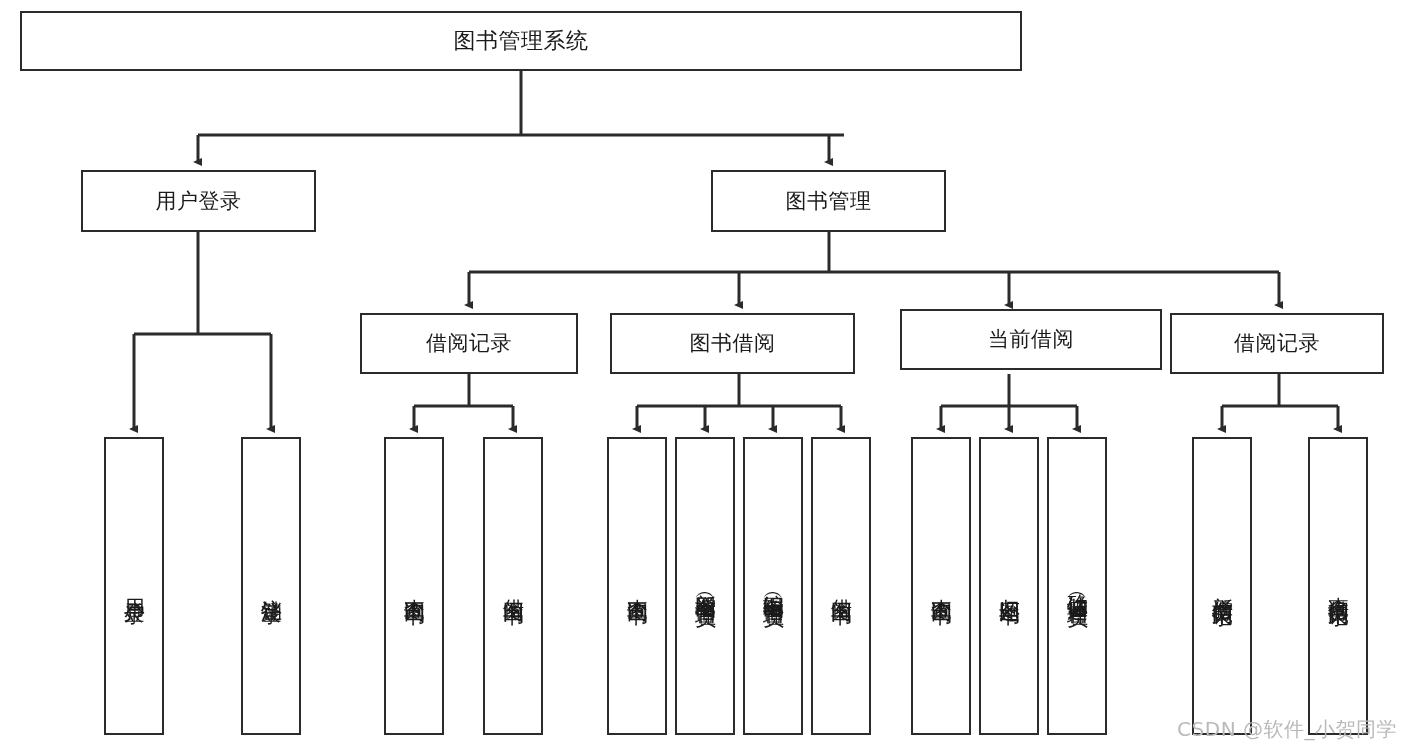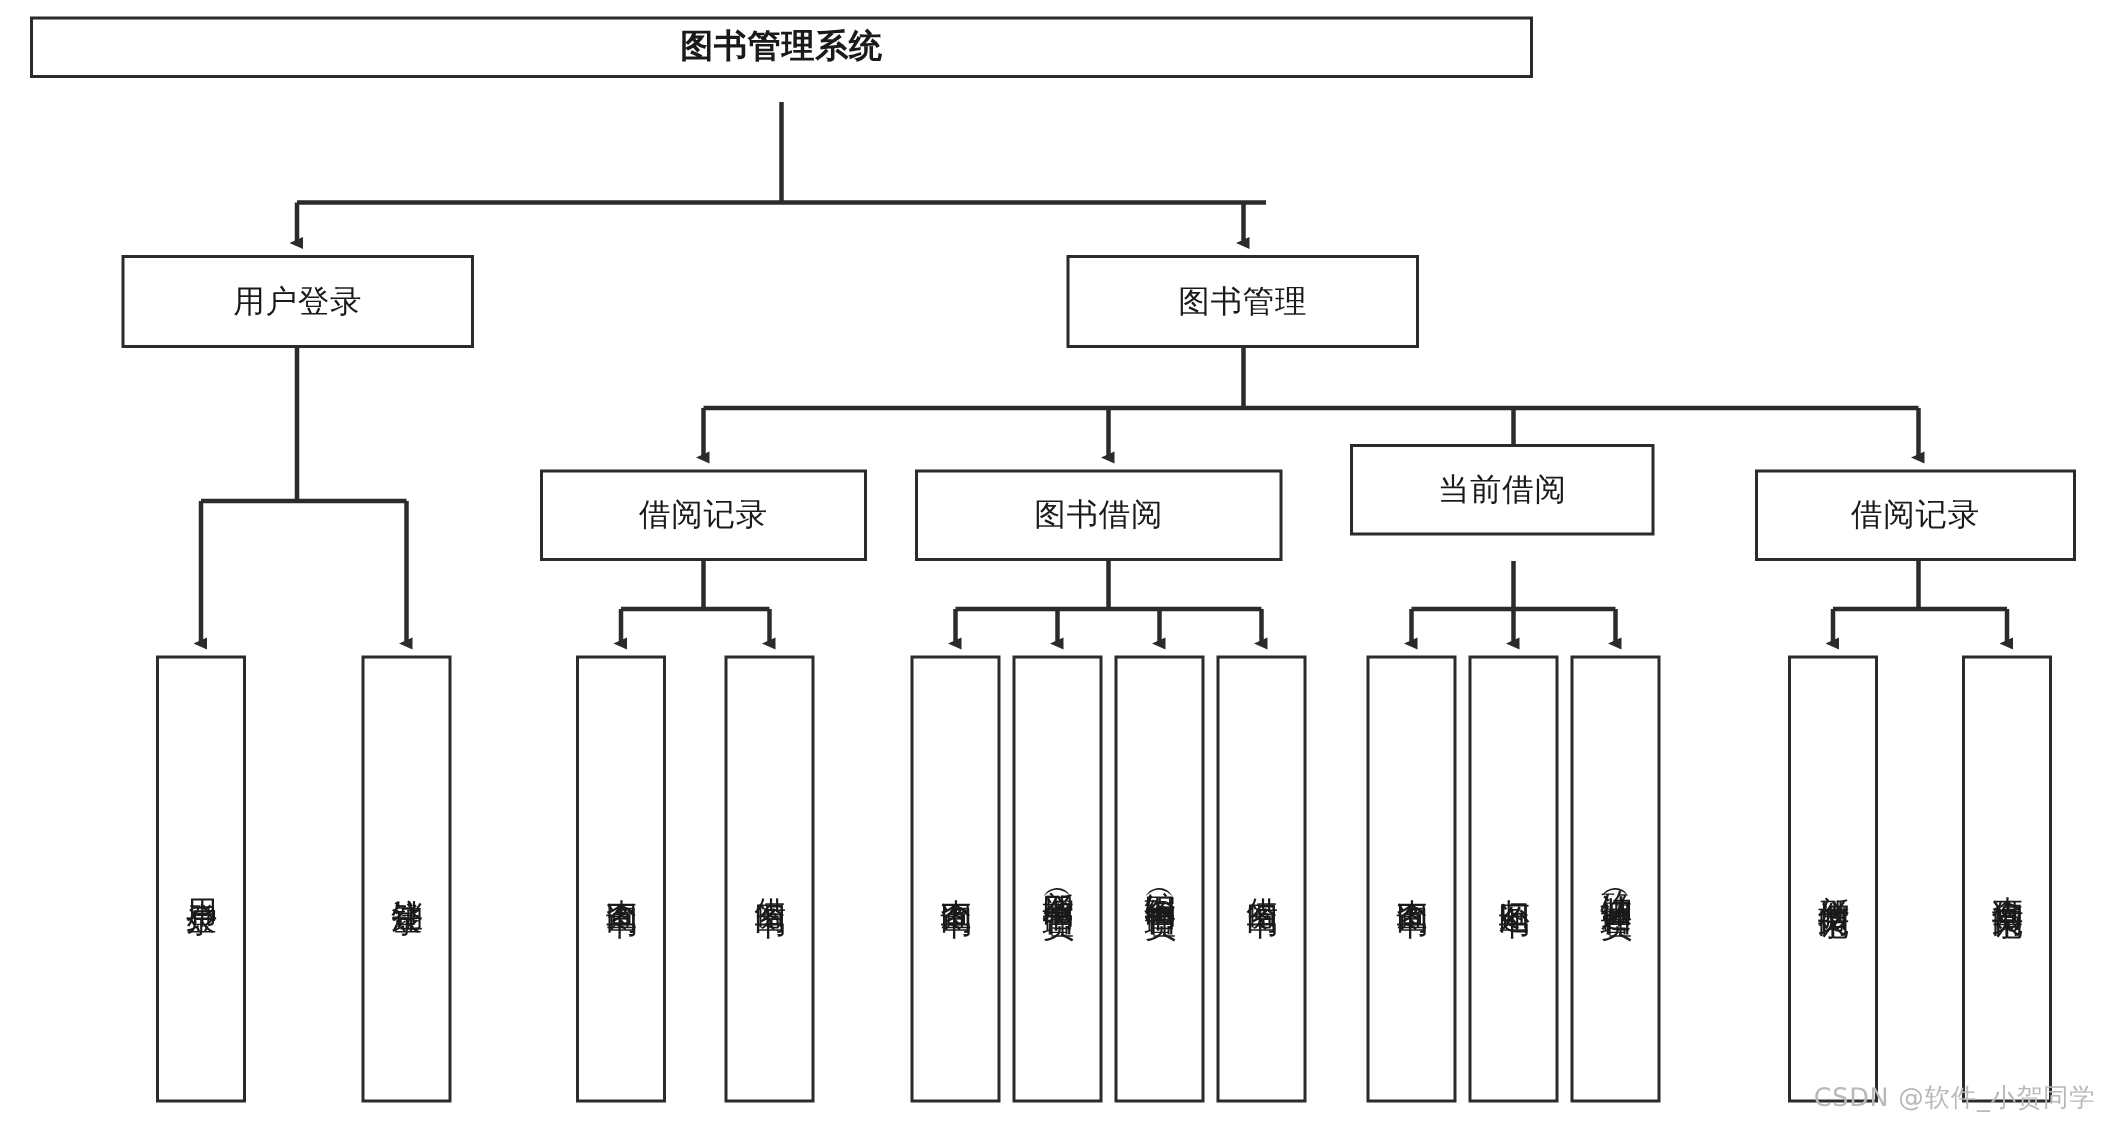--- a/index.html
+++ b/index.html
@@ -61,21 +61,21 @@
     font-size: 21px;
     line-height: 1.0;
     letter-spacing: 2px;
     white-space: nowrap;
     transform: none;
   }
   #watermark {
     position: absolute;
     right: 8px;
     bottom: 4px;
-    font-size: 17px;
+    font-size: 20px;
     color: #b9b9b9;
     white-space: nowrap;
     letter-spacing: 0.5px;
     pointer-events: none;
   }
 </style>
 </head>
 <body>
 
 <div id="canvas">
@@ -123,41 +123,41 @@
       <path d="M1009,406 L1009,429" marker-end="url(#arrow)"></path>
       <path d="M1077,406 L1077,429" marker-end="url(#arrow)"></path>
 
       <path d="M1279,374 L1279,406"></path>
       <path d="M1222,406 L1338,406"></path>
       <path d="M1222,406 L1222,429" marker-end="url(#arrow)"></path>
       <path d="M1338,406 L1338,429" marker-end="url(#arrow)"></path>
     </g>
   </svg>
 
-  <div class="node horiz root" style="left:20px; top:11px; width:1002px; height:41px;font-weight:bold;">
+  <div class="node horiz root" style="left:20px; top:11px; width:1002px; height:60px;">
     <span class="label">图书管理系统</span>
   </div>
 
   <div class="node horiz" style="left:81px; top:170px; width:235px; height:62px;">
     <span class="label">用户登录</span>
   </div>
 
   <div class="node horiz" style="left:711px; top:170px; width:235px; height:62px;">
     <span class="label">图书管理</span>
   </div>
 
   <div class="node horiz" style="left:360px; top:313px; width:218px; height:61px;">
     <span class="label">借阅记录</span>
   </div>
 
   <div class="node horiz" style="left:610px; top:313px; width:245px; height:61px;">
     <span class="label">图书借阅</span>
   </div>
 
-  <div class="node horiz" style="left:900px; top:296px; width:203px; height:61px;">
+  <div class="node horiz" style="left:900px; top:309px; width:262px; height:61px;">
     <span class="label">当前借阅</span>
   </div>
 
   <div class="node horiz" style="left:1170px; top:313px; width:214px; height:61px;">
     <span class="label">借阅记录</span>
   </div>
 
   <div class="node vert" style="left:104px; top:437px; width:60px; height:298px;">
     <span class="label">用户登录</span>
   </div>

